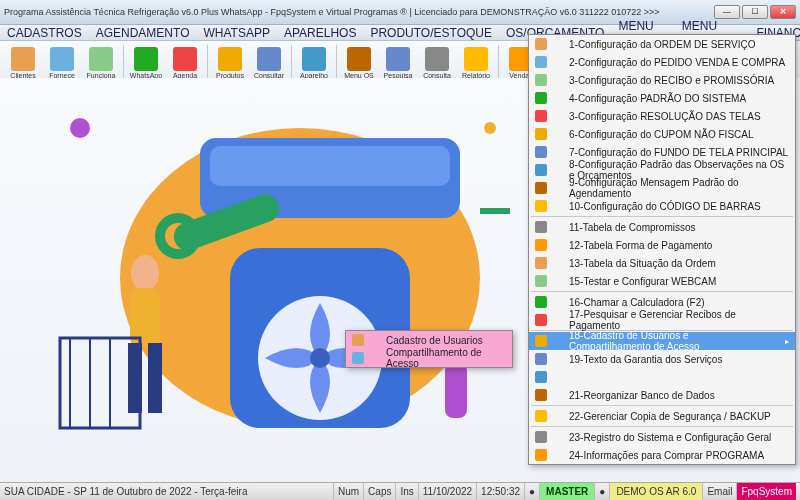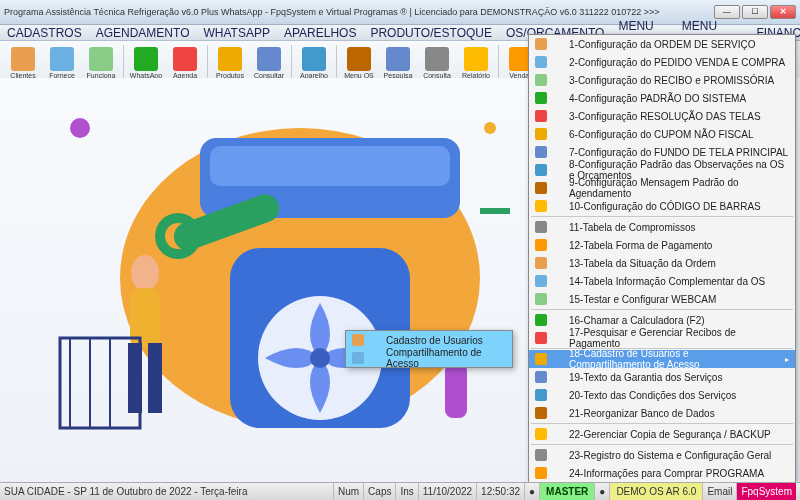--- a/index.html
+++ b/index.html
@@ -16,21 +16,21 @@
 .tbtn-icon{width:24px;height:24px;border-radius:3px;margin-bottom:1px}
 .tbtn-label{font-size:7px;color:#333;text-align:center;white-space:nowrap}
 .tsep{width:1px;height:36px;background:#c0c8d0;margin:0 2px}
 .workspace{position:absolute;top:78px;left:0;right:0;bottom:18px;background:linear-gradient(180deg,#f8fafd,#eef2f8);overflow:hidden}
 .illus{position:absolute;left:50px;top:0;width:480px;height:380px}
 .dropdown{position:absolute;right:4px;top:34px;width:268px;background:#f4f4f4;border:1px solid #888;box-shadow:2px 2px 6px rgba(0,0,0,.3)}
 .dd-item{height:18px;display:flex;align-items:center;padding:0 6px;gap:22px;font-size:9px;color:#222;cursor:default;border-bottom:0}
 .dd-item:hover,.dd-item.hover{background:#5a9de8;color:#fff}
 .dd-icon{width:12px;height:12px;flex-shrink:0;border-radius:2px}
 .dd-item .arrow{margin-left:auto;font-size:8px}
-.submenu{position:absolute;left:345px;top:330px;width:168px;background:#7dd3fc;border:1px solid #888;box-shadow:2px 2px 6px rgba(0,0,0,.3)}
+.submenu{position:absolute;left:345px;top:330px;width:168px;background:#f9a8d4;border:1px solid #888;box-shadow:2px 2px 6px rgba(0,0,0,.3)}
 .dd-sep{height:1px;background:#c8c8c8;margin:1px 2px}
 .statusbar{position:absolute;bottom:0;left:0;right:0;height:18px;background:linear-gradient(#f0f0f0,#d8d8d8);border-top:1px solid #aaa;display:flex;align-items:center;font-size:9px;padding:0 4px;}
 .sb-left{flex:1;color:#333}
 .sb-cell{padding:0 4px;border-left:1px solid #bbb;height:100%;display:flex;align-items:center;color:#333}
 .sb-green{background:#8e8;color:#040;font-weight:bold;padding:0 6px}
 .sb-yellow{background:#ee8;padding:0 6px}
 
 .c1{background:#e8a050}.c2{background:#6ab0e0}.c3{background:#8c8}.c4{background:#2a2}.c5{background:#e44}.c6{background:#ea0}.c7{background:#68c}.c8{background:#49c}.c9{background:#b60}.c10{background:#fb0}.c11{background:#888}.c12{background:#f90}
 </style>
 </head>
@@ -226,24 +226,20 @@
     </div>
     <div class="dd-item">
       <span class="dd-icon c12"></span>
       <span>12-Tabela Forma de Pagamento</span>
     </div>
     <div class="dd-item">
       <span class="dd-icon c1"></span>
       <span>13-Tabela da Situação da Ordem</span>
     </div>
     <div class="dd-item">
-      <span class="dd-icon c2"></span>
-      <span>14-Tabela Informação Complementar da OS</span>
-    </div>
-    <div class="dd-item">
       <span class="dd-icon c3"></span>
       <span>15-Testar e Configurar WEBCAM</span>
     </div>
     <div class="dd-sep"></div>
     <div class="dd-item">
       <span class="dd-icon c4"></span>
       <span>16-Chamar a Calculadora (F2)</span>
     </div>
     <div class="dd-item">
       <span class="dd-icon c5"></span>
@@ -254,21 +250,20 @@
       <span class="dd-icon c6"></span>
       <span>18-Cadastro de Usuarios e Compartilhamento de Acesso</span>
       <span class="arrow">▸</span>
     </div>
     <div class="dd-item">
       <span class="dd-icon c7"></span>
       <span>19-Texto da Garantia dos Serviços</span>
     </div>
     <div class="dd-item">
       <span class="dd-icon c8"></span>
-      <span>20-Texto das Condições dos Serviços</span>
     </div>
     <div class="dd-item">
       <span class="dd-icon c9"></span>
       <span>21-Reorganizar Banco de Dados</span>
     </div>
     <div class="dd-sep"></div>
     <div class="dd-item">
       <span class="dd-icon c10"></span>
       <span>22-Gerenciar Copia de Segurança / BACKUP</span>
     </div>

